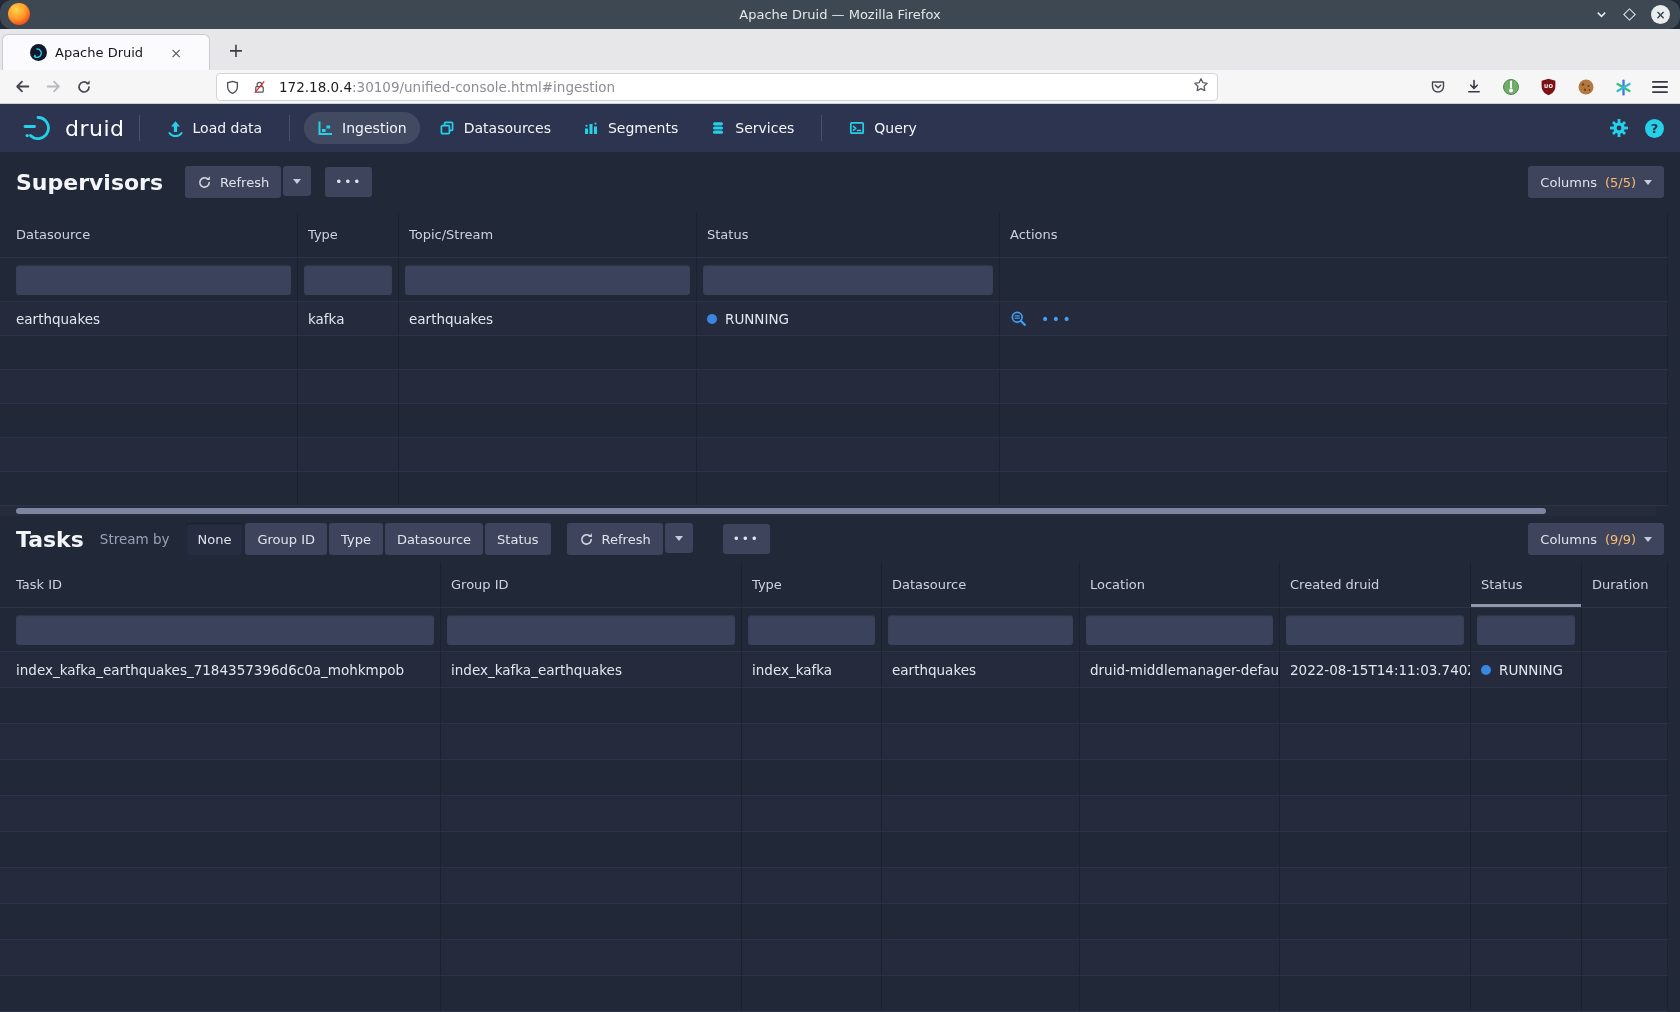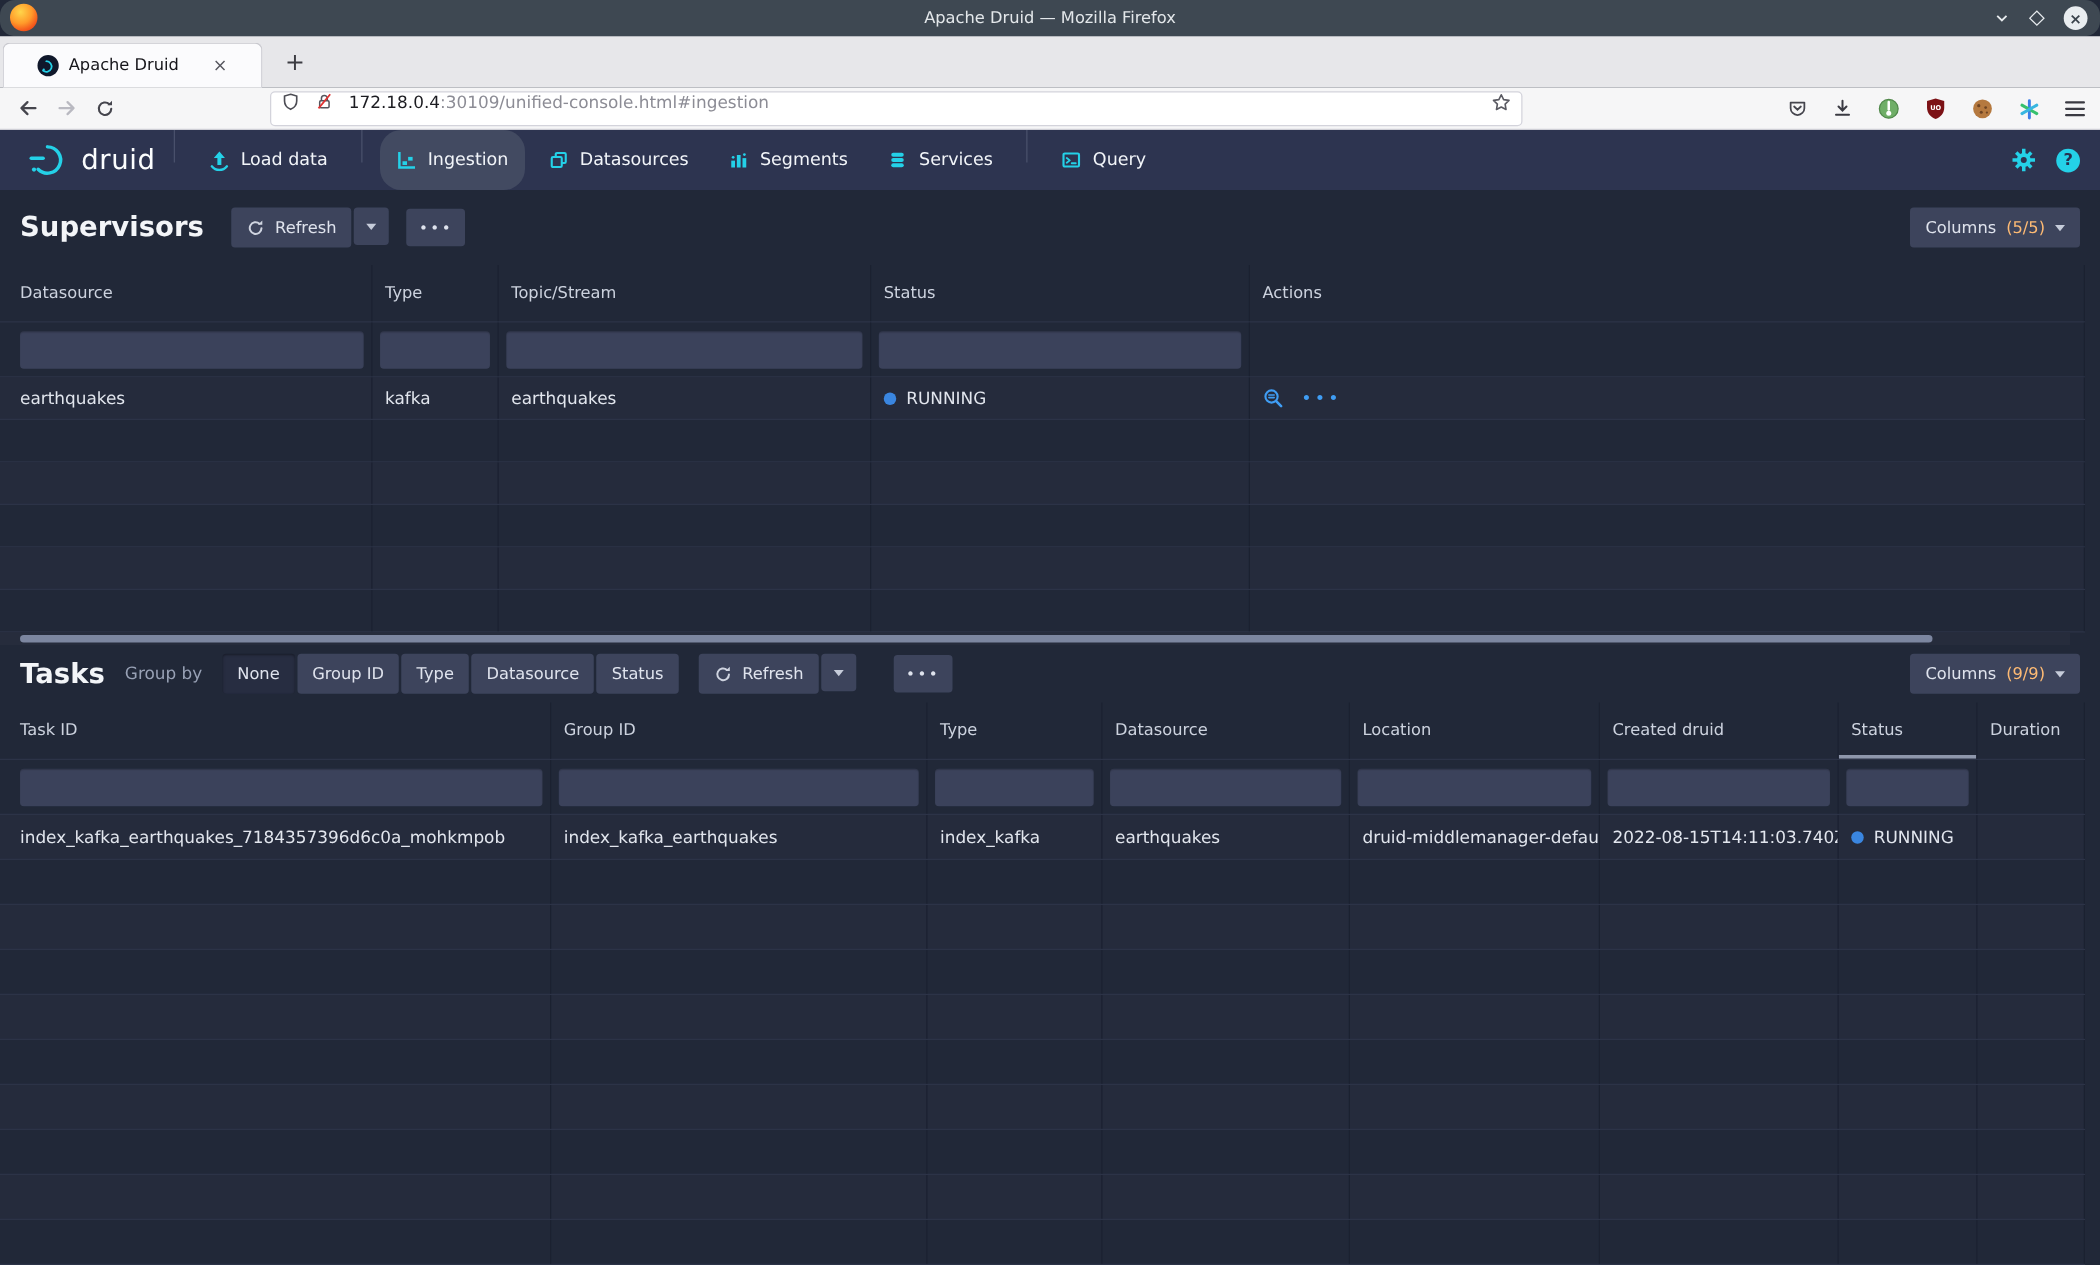--- a/index.html
+++ b/index.html
@@ -25,31 +25,31 @@
     display:flex;align-items:center;padding:0 27px;gap:8px;font-size:13px;color:#16151a;}
   .tab-close{margin-left:auto;color:#56565e;font-size:14px;}
   .newtab{position:absolute;left:228px;top:12px;color:#3c3c42;font-size:19px;line-height:1;}
   .favicon{width:17px;height:17px;border-radius:50%;background:#10182b;position:relative;flex:none;}
   .favicon svg{position:absolute;left:2.5px;top:2.5px;}
 
   .toolbar{position:absolute;left:0;top:70px;width:1680px;height:34px;background:#f6f6f7;
     border-bottom:1px solid #cfcfd6;display:flex;align-items:center;}
   .nav-btn{margin-left:14px;display:flex;align-items:center;}
   .urlbar{position:absolute;left:216px;top:3px;width:1002px;height:28px;background:#ffffff;
-    border:1px solid #d3d3db;border-radius:4px;display:flex;padding:0 8px;gap:12px;}
+    border:1px solid #d3d3db;border-radius:4px;display:flex;align-items:center;padding:0 8px;gap:12px;}
   .url-text{font-size:13.5px;white-space:nowrap;overflow:hidden;}
   .url-host{color:#1c1c21;}
   .url-rest{color:#8c8c95;}
   .url-star{margin-left:auto;}
   .tb-icons{position:absolute;right:12px;top:0;height:34px;display:flex;align-items:center;gap:20px;}
   .ublock{width:17px;height:18px;display:flex;align-items:center;justify-content:center;}
 
   
   .druidnav{position:absolute;left:0;top:104px;width:1680px;height:48px;background:#2d3450;
-    display:flex;color:#f2f5f9;}
+    display:flex;align-items:center;color:#f2f5f9;}
   .brand{display:flex;align-items:center;gap:7px;margin-left:22px;}
   .brand-text{font-size:22px;color:#fbfdfe;letter-spacing:0.5px;}
   .nav-divider{width:1px;height:26px;background:#49506b;margin:0 14px;}
   .nav-item{display:flex;align-items:center;gap:9px;font-size:14px;padding:8px 13px;border-radius:17px;}
   .nav-item.active{background:#424a61;}
   .nav-gap{width:6px;}
   .nav-right{position:absolute;right:16px;top:0;height:48px;display:flex;align-items:center;gap:16px;}
   .help-circle{width:19px;height:19px;border-radius:50%;background:#24d1e8;color:#273050;
     font-size:13px;font-weight:bold;display:flex;align-items:center;justify-content:center;}
 
@@ -401,21 +401,21 @@
           </div>
         <div class="hscroll">
           <div class="hscroll-thumb"></div>
         </div>
       </div>
     </div>
 
     <div class="tasks-block">
       <div class="section-header tasks-header">
         <div class="section-title">Tasks</div>
-        <div class="groupby-label">Group by</div>
+        <div class="groupby-label">Stream by</div>
         <div class="btn-group">
           <div class="btn pressed">None</div>
           <div class="btn">Group ID</div>
           <div class="btn">Type</div>
           <div class="btn">Datasource</div>
           <div class="btn">Status</div>
         </div>
         <div class="btn-group">
           <div class="btn">
             <svg width="15" height="15" viewBox="0 0 16 16">

